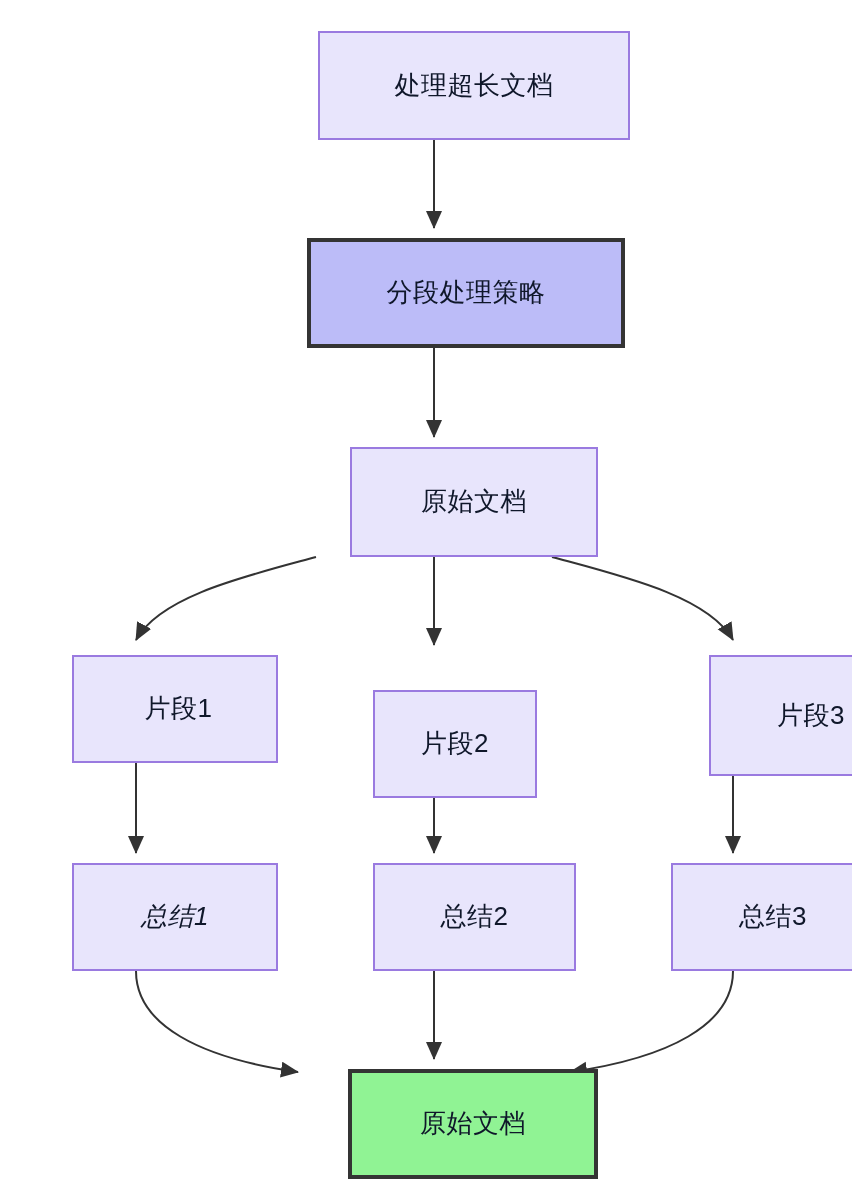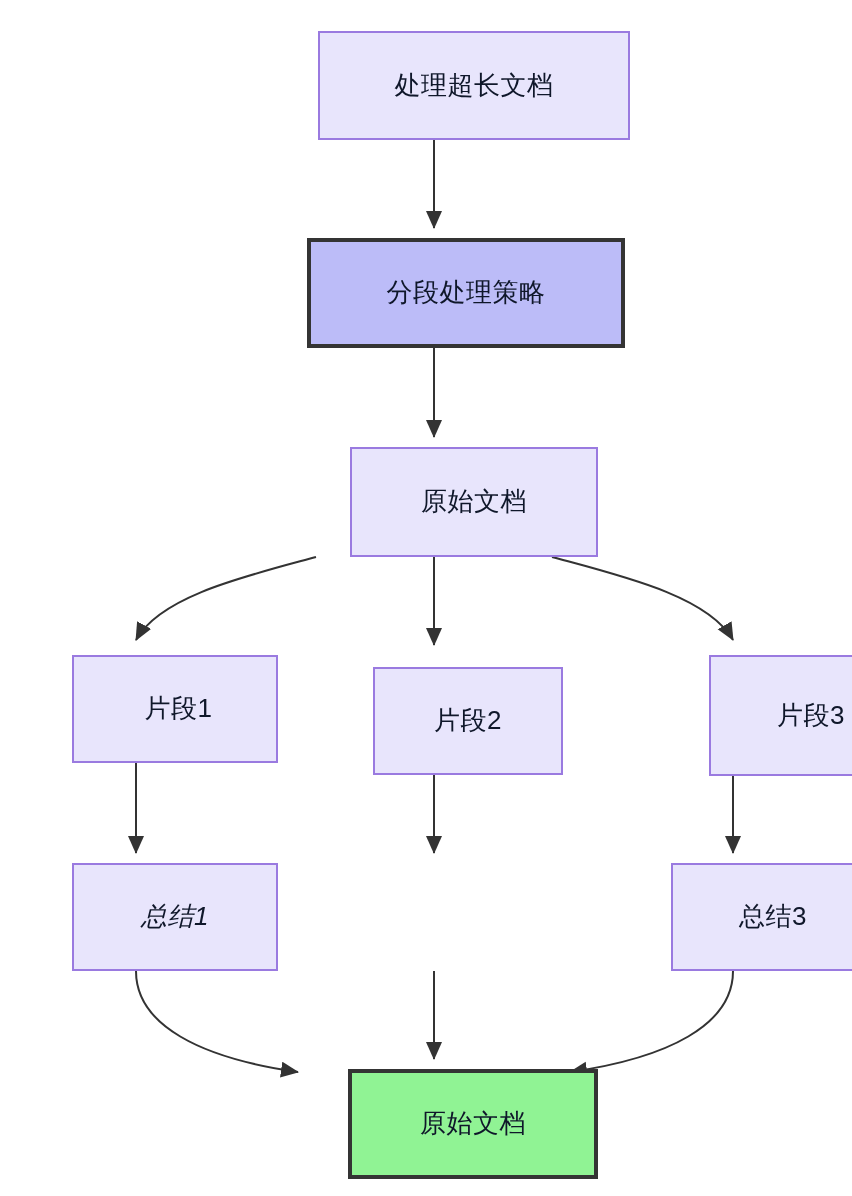--- a/index.html
+++ b/index.html
@@ -53,21 +53,21 @@
   }
   .v-green {
     background: #90f394;
     border: 4px solid #343434;
     font-size: 26px;
   }
   .n-root   { left: 278px; top: 31px;   width: 312px; height: 109px; }
   .n-strategy { left: 267px; top: 238px; width: 318px; height: 110px; }
   .n-source { left: 310px; top: 447px;  width: 248px; height: 110px; }
   .n-seg1   { left: 32px;  top: 655px;  width: 206px; height: 108px; padding-left: 7px; }
-  .n-seg2   { left: 333px; top: 667px;  width: 190px; height: 108px; }
+  .n-seg2   { left: 333px; top: 690px;  width: 164px; height: 108px; }
   .n-seg3   { left: 669px; top: 655px;  width: 204px; height: 121px; }
   .n-sum1   { left: 32px;  top: 863px;  width: 206px; height: 108px; font-style: italic; }
   .n-sum2   { left: 333px; top: 863px;  width: 203px; height: 108px; }
   .n-sum3   { left: 631px; top: 863px;  width: 204px; height: 108px; }
   .n-final  { left: 308px; top: 1069px; width: 250px; height: 110px; }
 </style>
 </head>
 <body>
 
 <div id="canvas">
@@ -123,20 +123,23 @@
   </div>
 
   <div class="node v-light n-seg3">
     <span class="node-label">片段3</span>
   </div>
 
   <div class="node v-light n-sum1">
     <span class="node-label">总结1</span>
   </div>
 
+  <div class="node v-light n-sum2">
+    <span class="node-label">总结2</span>
+  </div>
 
   <div class="node v-light n-sum3">
     <span class="node-label">总结3</span>
   </div>
 
   <div class="node v-green n-final">
     <span class="node-label">原始文档</span>
   </div>
 
 </div>

